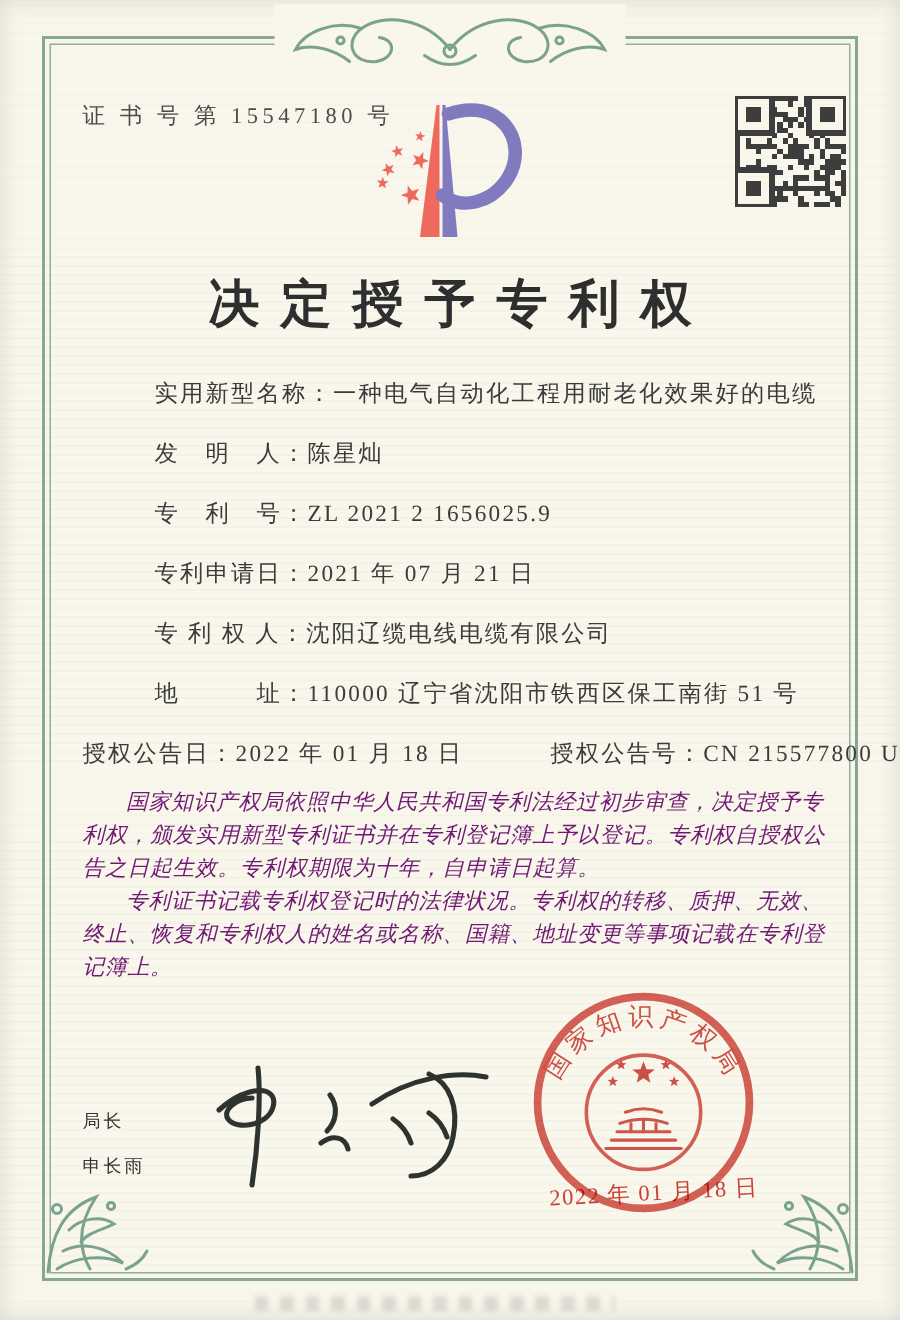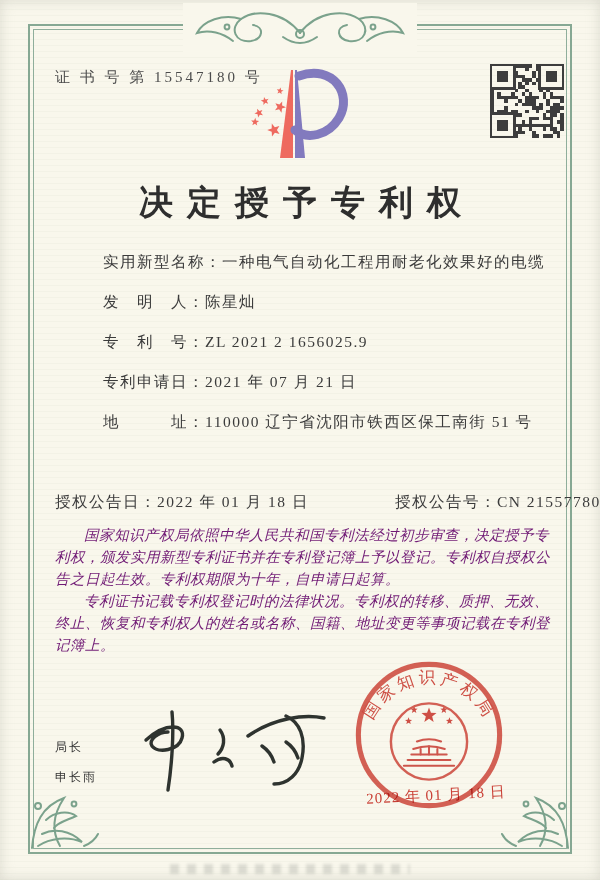--- a/index.html
+++ b/index.html
@@ -23,21 +23,21 @@
   .cert-no{ position:absolute; left:55px; top:68px; font-size:15px; letter-spacing:3px; color:#4c4c4c; }
   .logo{ position:absolute; left:235px; top:60px; width:130px; height:110px; }
   .qr{ position:absolute; left:490px; top:64px; width:74px; height:74px; }
   .title{ position:absolute; left:0; right:0; top:180px; text-align:center;
     font-size:34px; font-weight:bold; letter-spacing:14px; text-indent:14px; color:#2e2e2e; }
   
   .fields{ position:absolute; left:55px; right:38px; top:252px;margin-left:48px; }
   .field-row{ height:40px; font-size:15.5px; letter-spacing:1.5px; white-space:nowrap; }
   .flabel{ color:#3b3b3b; }
   .grant-row{ position:absolute; left:55px; top:492px; font-size:15.5px; letter-spacing:1.5px; white-space:nowrap;}
-  .grant-no{ margin-left:86px; }
+  .grant-no{ margin-left:58px; }
   
   .paras{ position:absolute; left:55px; right:42px; top:524px; }
   .paras p{ margin:0; text-indent:2em; font-size:14.5px; line-height:22px;
     font-style:italic; color:#701a75; letter-spacing:.5px;}
   
   .signer{ position:absolute; left:55px; top:732px; font-size:12px; line-height:30px; letter-spacing:2px; color:#333; }
   .sig-svg{ position:absolute; left:128px; top:702px; width:205px; height:105px; }
   
   .seal{ position:absolute; left:350px; top:656px; width:158px; height:158px;
     mix-blend-mode:multiply; opacity:.92; }
@@ -272,20 +272,21 @@
       </svg>
   </div>
 
   <div class="title">决定授予专利权</div>
 
   <div class="fields" id="fields">
       <div class="field-row"><span class="flabel">实用新型名称：</span><span class="fvalue">一种电气自动化工程用耐老化效果好的电缆</span></div>
       <div class="field-row"><span class="flabel">发　明　人：</span><span class="fvalue">陈星灿</span></div>
       <div class="field-row"><span class="flabel">专　利　号：</span><span class="fvalue">ZL 2021 2 1656025.9</span></div>
       <div class="field-row"><span class="flabel">专利申请日：</span><span class="fvalue">2021 年 07 月 21 日</span></div>
+      <div class="field-row"><span class="flabel">专 利 权 人：</span><span class="fvalue">沈阳辽缆电线电缆有限公司</span></div>
       <div class="field-row"><span class="flabel">地　　　址：</span><span class="fvalue">110000 辽宁省沈阳市铁西区保工南街 51 号</span></div>
     </div>
 
   <div class="grant-row">
     <span>授权公告日：</span><span>2022 年 01 月 18 日</span><span class="grant-no">授权公告号：</span><span>CN 215577800 U</span>
   </div>
 
   <div class="paras">
     <p>国家知识产权局依照中华人民共和国专利法经过初步审查，决定授予专利权，颁发实用新型专利证书并在专利登记簿上予以登记。专利权自授权公告之日起生效。专利权期限为十年，自申请日起算。</p>
     <p>专利证书记载专利权登记时的法律状况。专利权的转移、质押、无效、终止、恢复和专利权人的姓名或名称、国籍、地址变更等事项记载在专利登记簿上。</p>

